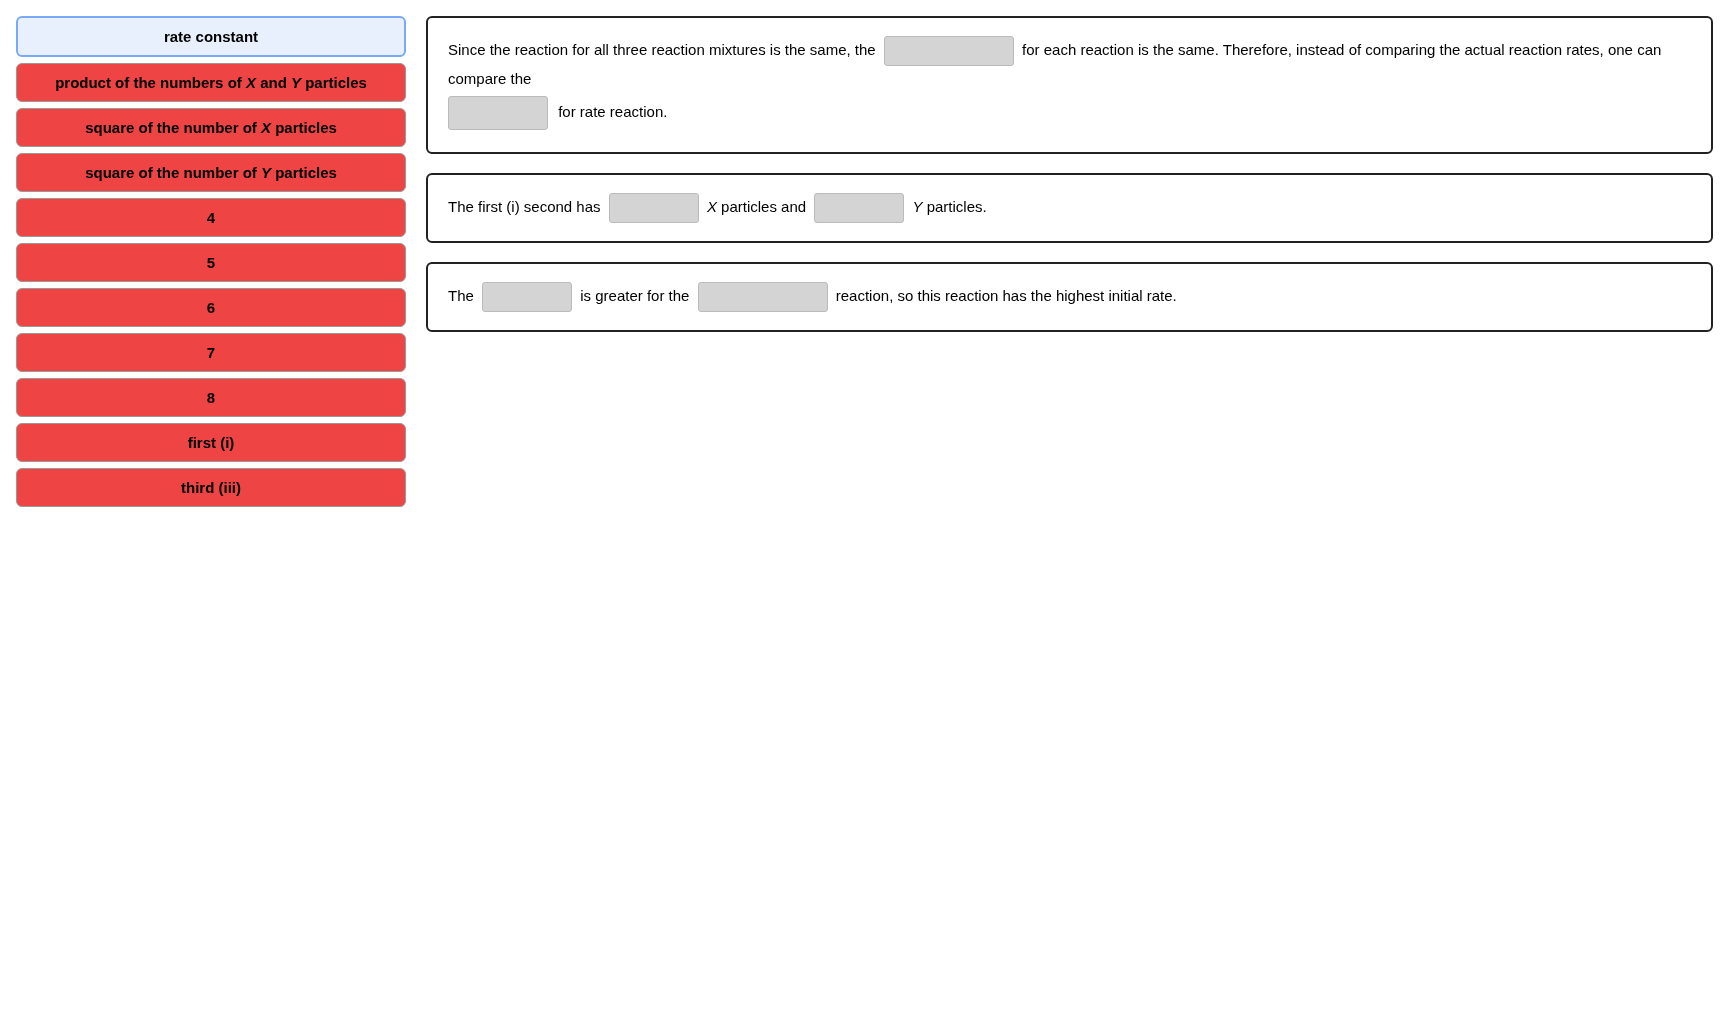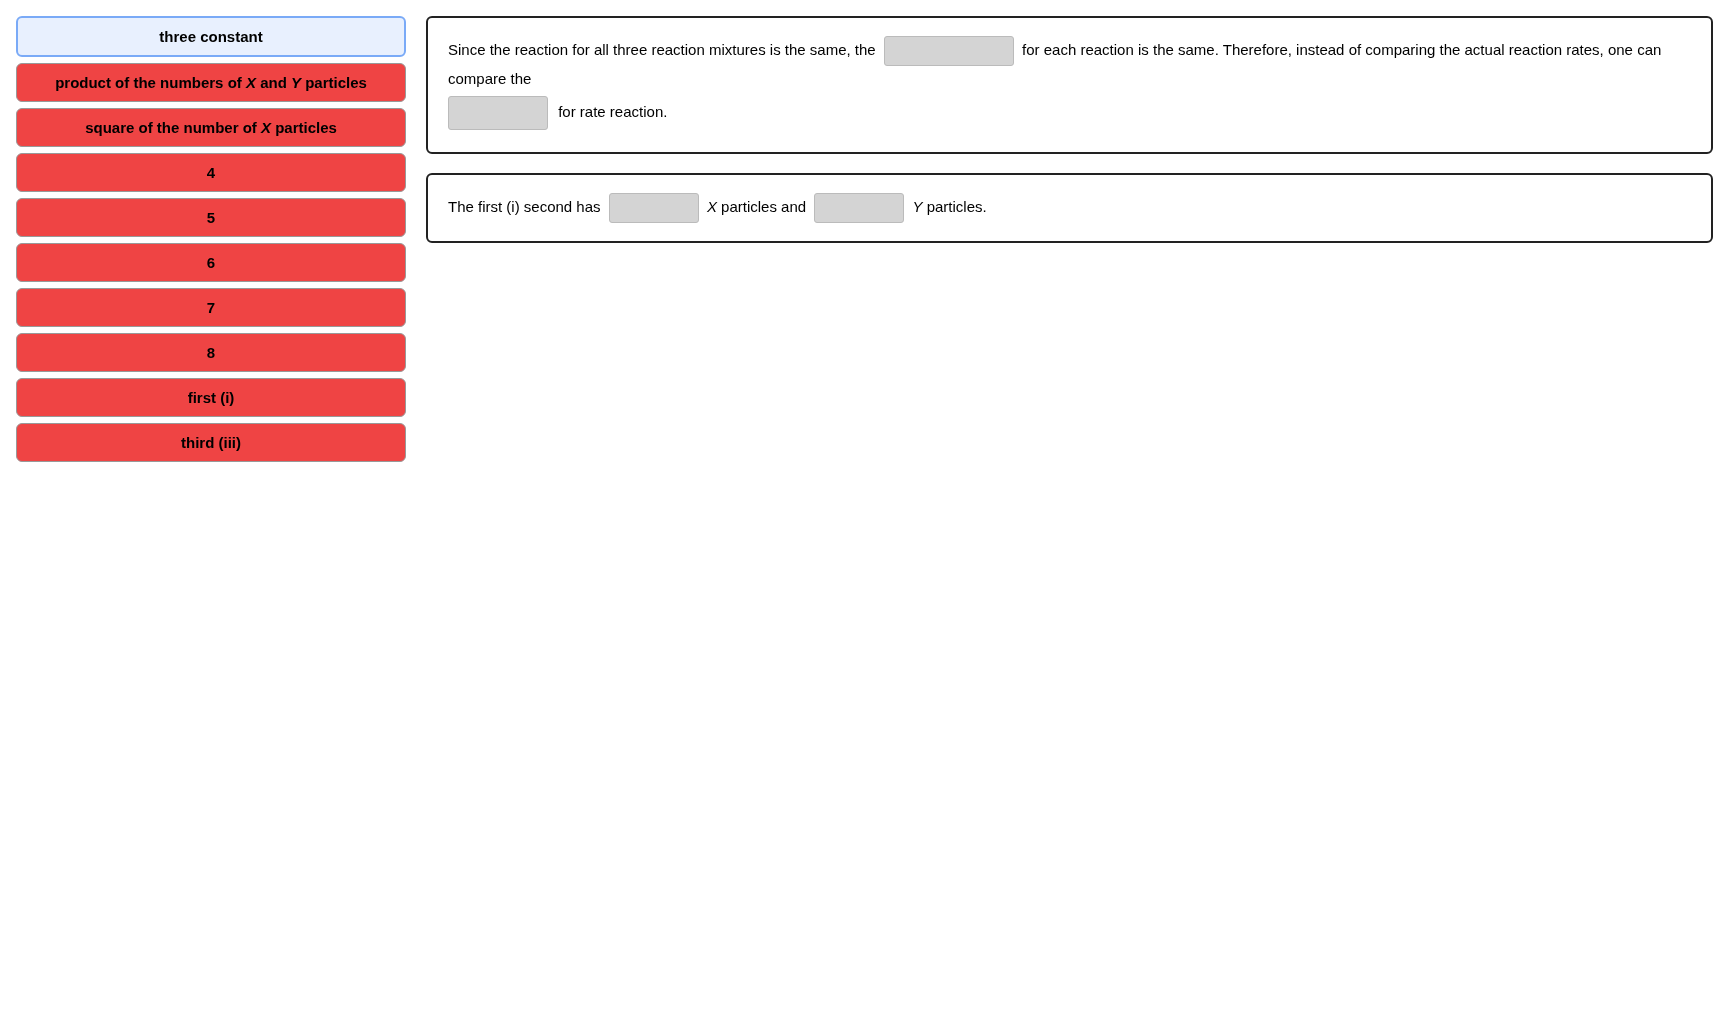--- a/index.html
+++ b/index.html
@@ -89,27 +89,30 @@
       border-radius: 3px;
       vertical-align: middle;
       margin: 4px 6px 4px 0;
     }
   </style>
 </head>
 <body>
 
 <div class="sidebar">
   <div class="sidebar-item selected">
-    <span>three constant</span>
+    <span>rate constant</span>
   </div>
   <div class="sidebar-item">
     <span>product of the numbers of <i>X</i> and <i>Y</i> particles</span>
   </div>
   <div class="sidebar-item">
     <span>square of the number of <i>X</i> particles</span>
+  </div>
+  <div class="sidebar-item">
+    <span>square of the number of <i>Y</i> particles</span>
   </div>
   <div class="sidebar-item">
     <span>4</span>
   </div>
   <div class="sidebar-item">
     <span>5</span>
   </div>
   <div class="sidebar-item">
     <span>6</span>
   </div>
@@ -141,14 +144,21 @@
   <div class="card">
     <span>The first (i) second has</span>
     <span class="inline-blank small"></span>
     <span><i>X</i> particles and</span>
     <span class="inline-blank small"></span>
     <span><i>Y</i> particles.</span>
   </div>
 
 
 
+  <div class="card">
+    <span>The</span>
+    <span class="inline-blank small"></span>
+    <span>is greater for the</span>
+    <span class="inline-blank medium"></span>
+    <span>reaction, so this reaction has the highest initial rate.</span>
+  </div>
 
 </div>
 
 </body></html>

